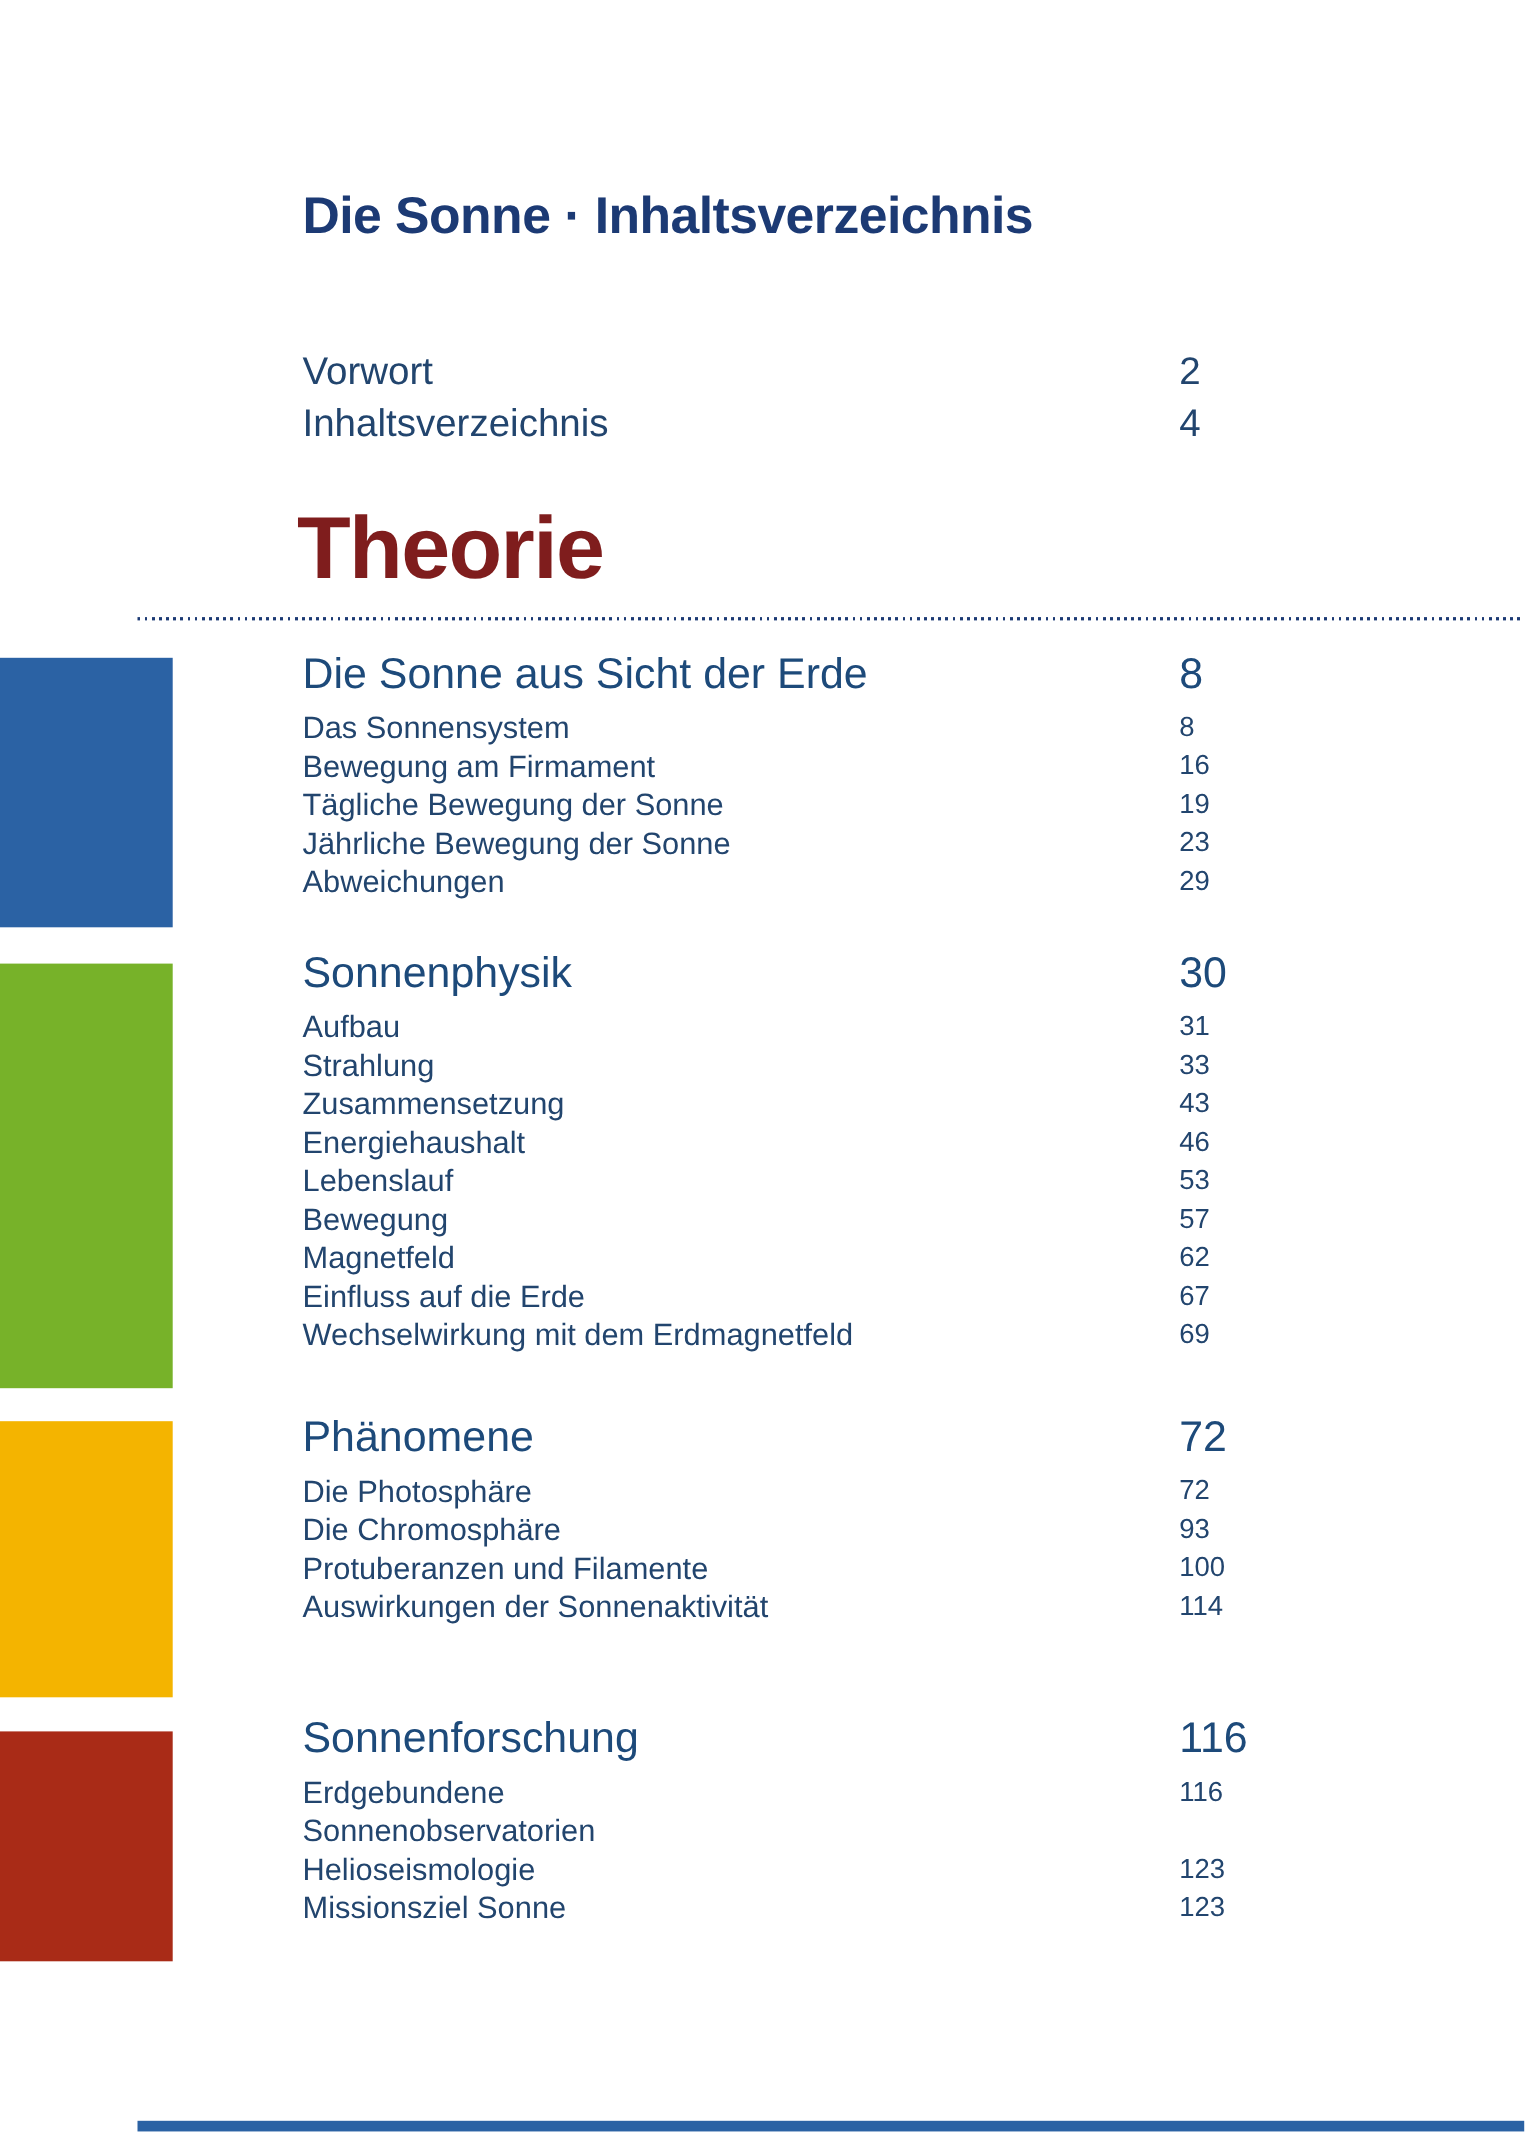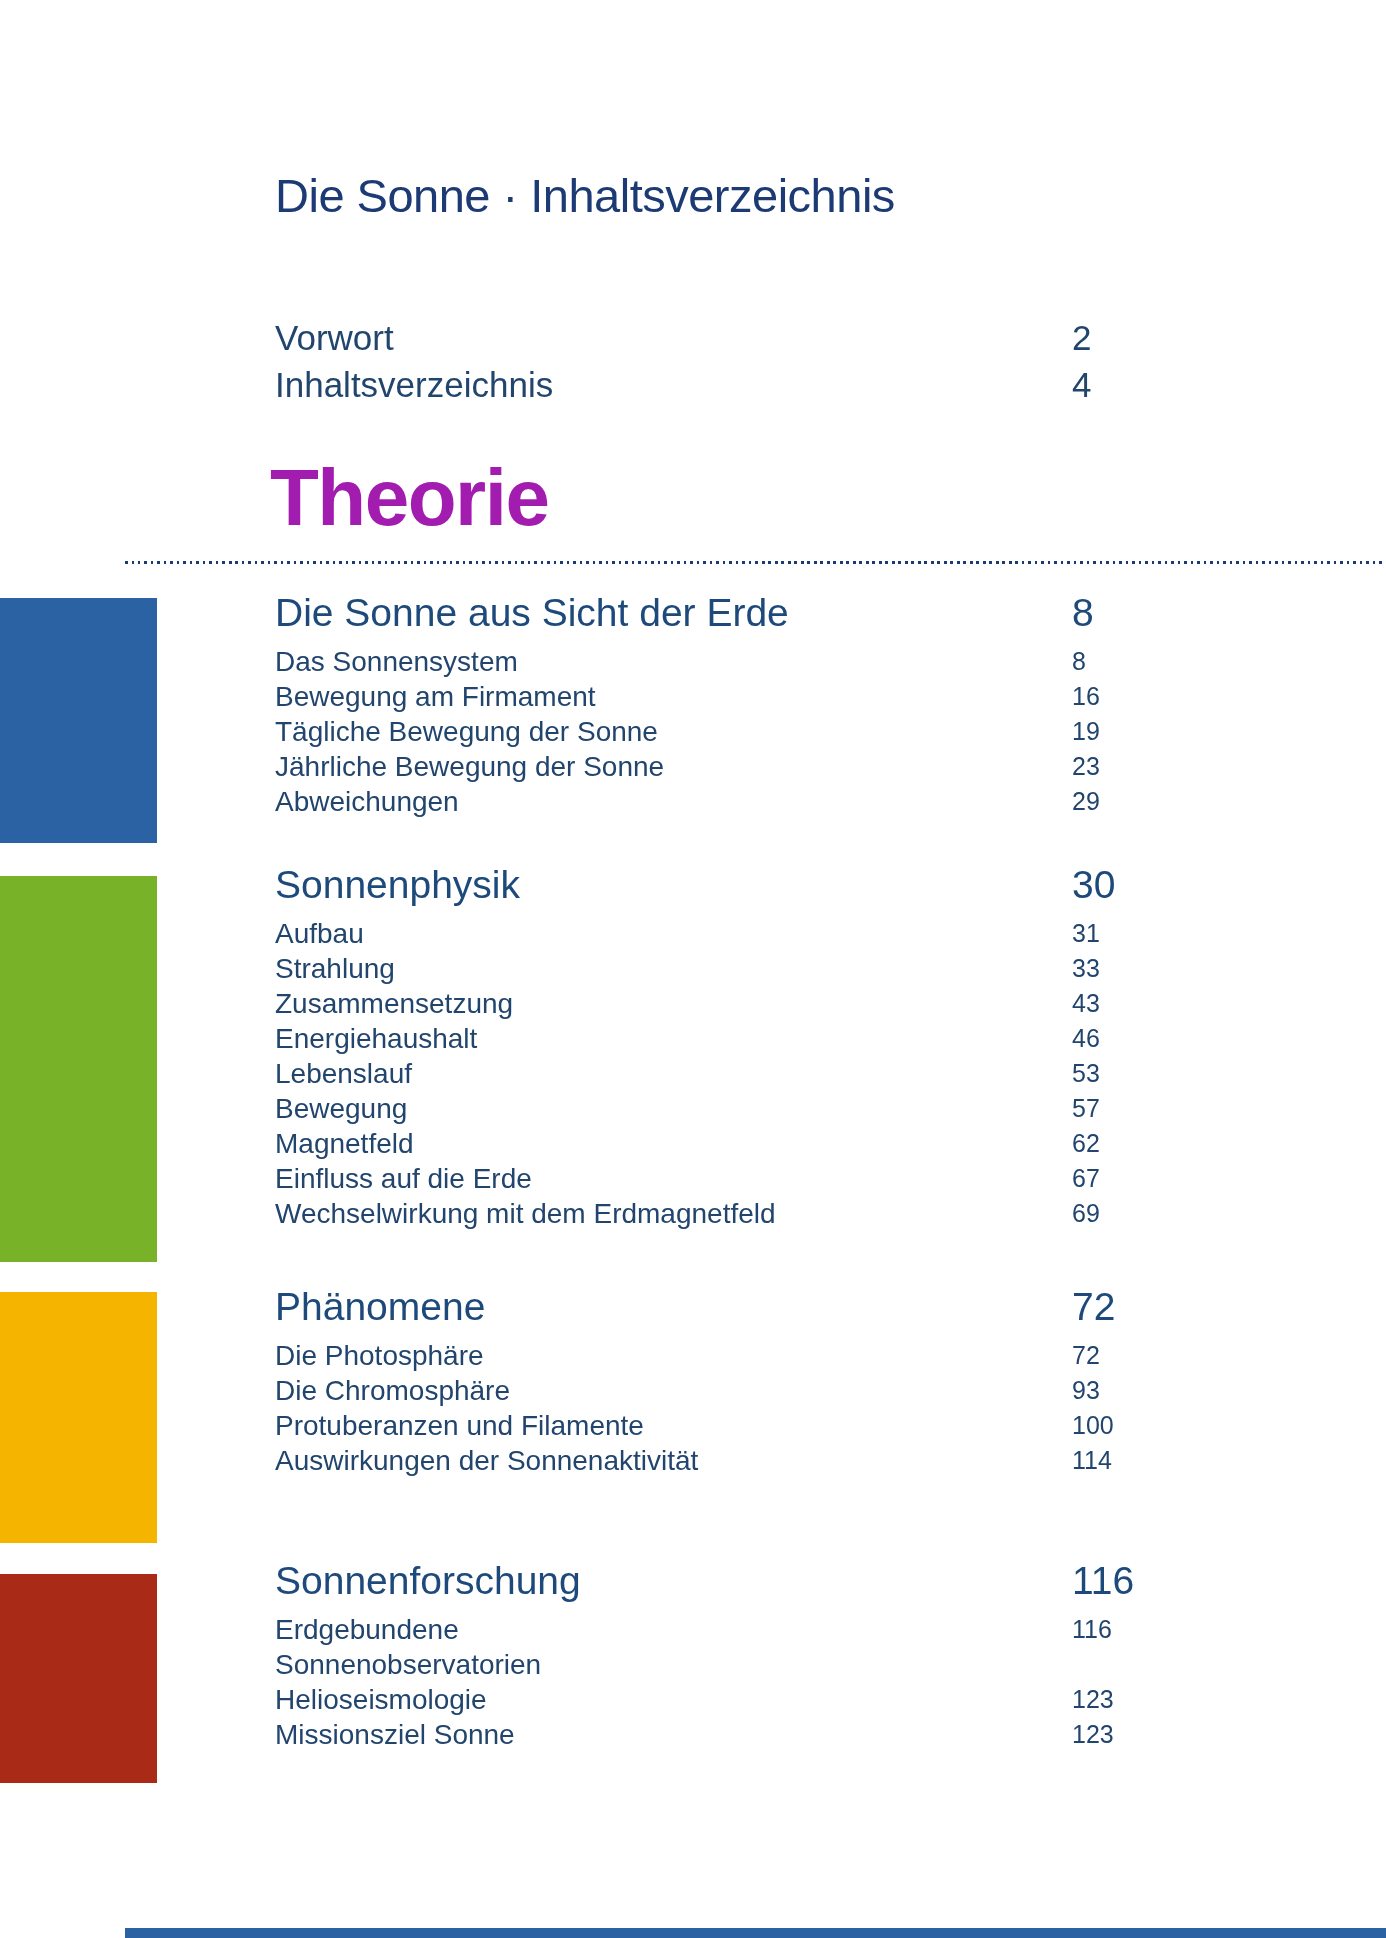--- a/index.html
+++ b/index.html
@@ -18,35 +18,35 @@
   #block-green {top:876px;height:386px;}
   #block-yellow{top:1292px;height:251px;}
   #block-red   {top:1574px;height:209px;}
 
   
   .bottom-bar{position:absolute;left:125px;right:0;bottom:0;height:10px;}
 
   
   .doc-title{
     position:absolute;left:275px;top:168px;
-    font-size:47px;font-weight:normal;color:#1c3a74;
+    font-size:47px;font-weight:bold;color:#1c3a74;
     letter-spacing:-0.5px;white-space:nowrap;
   }
 
   
   .intro{position:absolute;left:275px;right:0;top:314px;}
   .intro .row{display:flex;font-size:35px;line-height:47px;color:#22456e;}
 
   .label{width:797px;flex:none;}
   .pagenum{flex:none;}
 
   
   .part-title{
     position:absolute;left:270px;top:452px;
-    font-size:80px;font-weight:bold;color:#a21caf;
+    font-size:80px;font-weight:bold;color:#7f1d1d;
     letter-spacing:-1.5px;
   }
 
   
   .dotted{
     position:absolute;left:125px;right:0;top:561px;height:3px;
     background:repeating-linear-gradient(to right,#1c3a74 0 2.5px,transparent 2.5px 6.5px);
   }
 
   

